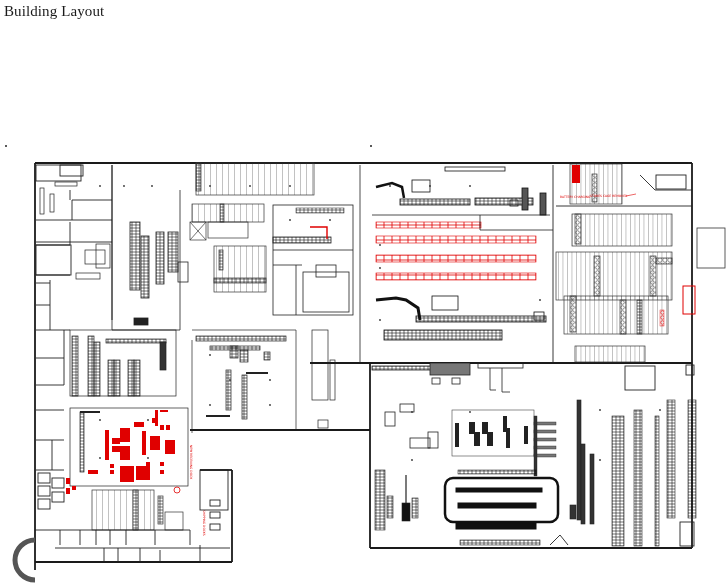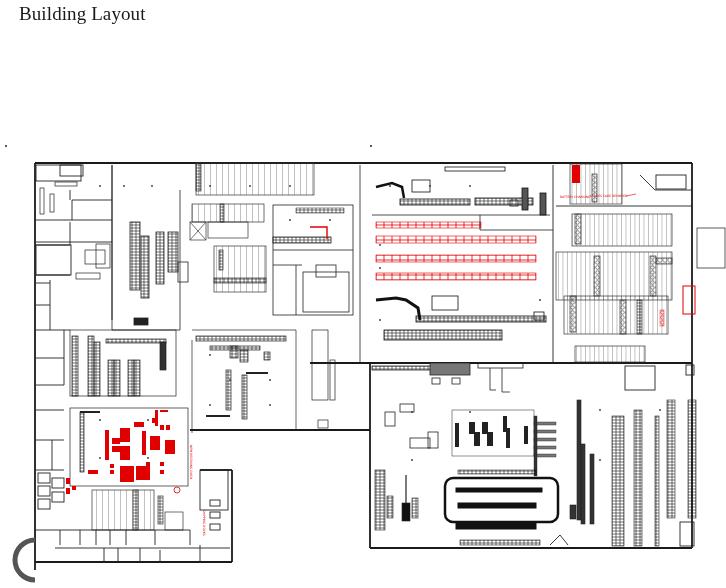--- a/index.html
+++ b/index.html
@@ -1,17 +1,17 @@
 <!DOCTYPE html>
 <html><head>
 <meta charset="utf-8">
 <style>
   html, body { margin: 0; padding: 0; background: #ffffff; }
   body { width: 726px; height: 588px; position: relative; overflow: hidden; font-family: "DejaVu Serif", serif; }
-  .title { position: absolute; left: 19px; top: 3px; font-family: "Liberation Serif", "DejaVu Serif", serif; font-size: 19px; color: #1a1a1a; letter-spacing: 0.1px; }
+  .title { position: absolute; left: 4px; top: 3px; font-family: "Liberation Serif", "DejaVu Serif", serif; font-size: 15px; color: #1a1a1a; letter-spacing: 0.1px; }
   svg.plan { position: absolute; left: 0; top: 0; }
   .lbl { font-family: "DejaVu Sans", sans-serif; font-size: 3px; fill: #e00000; }
 </style>
 </head>
 <body>
 
 <div class="title">Building Layout</div>
 
 <svg class="plan" width="726" height="588" viewBox="0 0 726 588" xmlns="http://www.w3.org/2000/svg">
   <defs>

